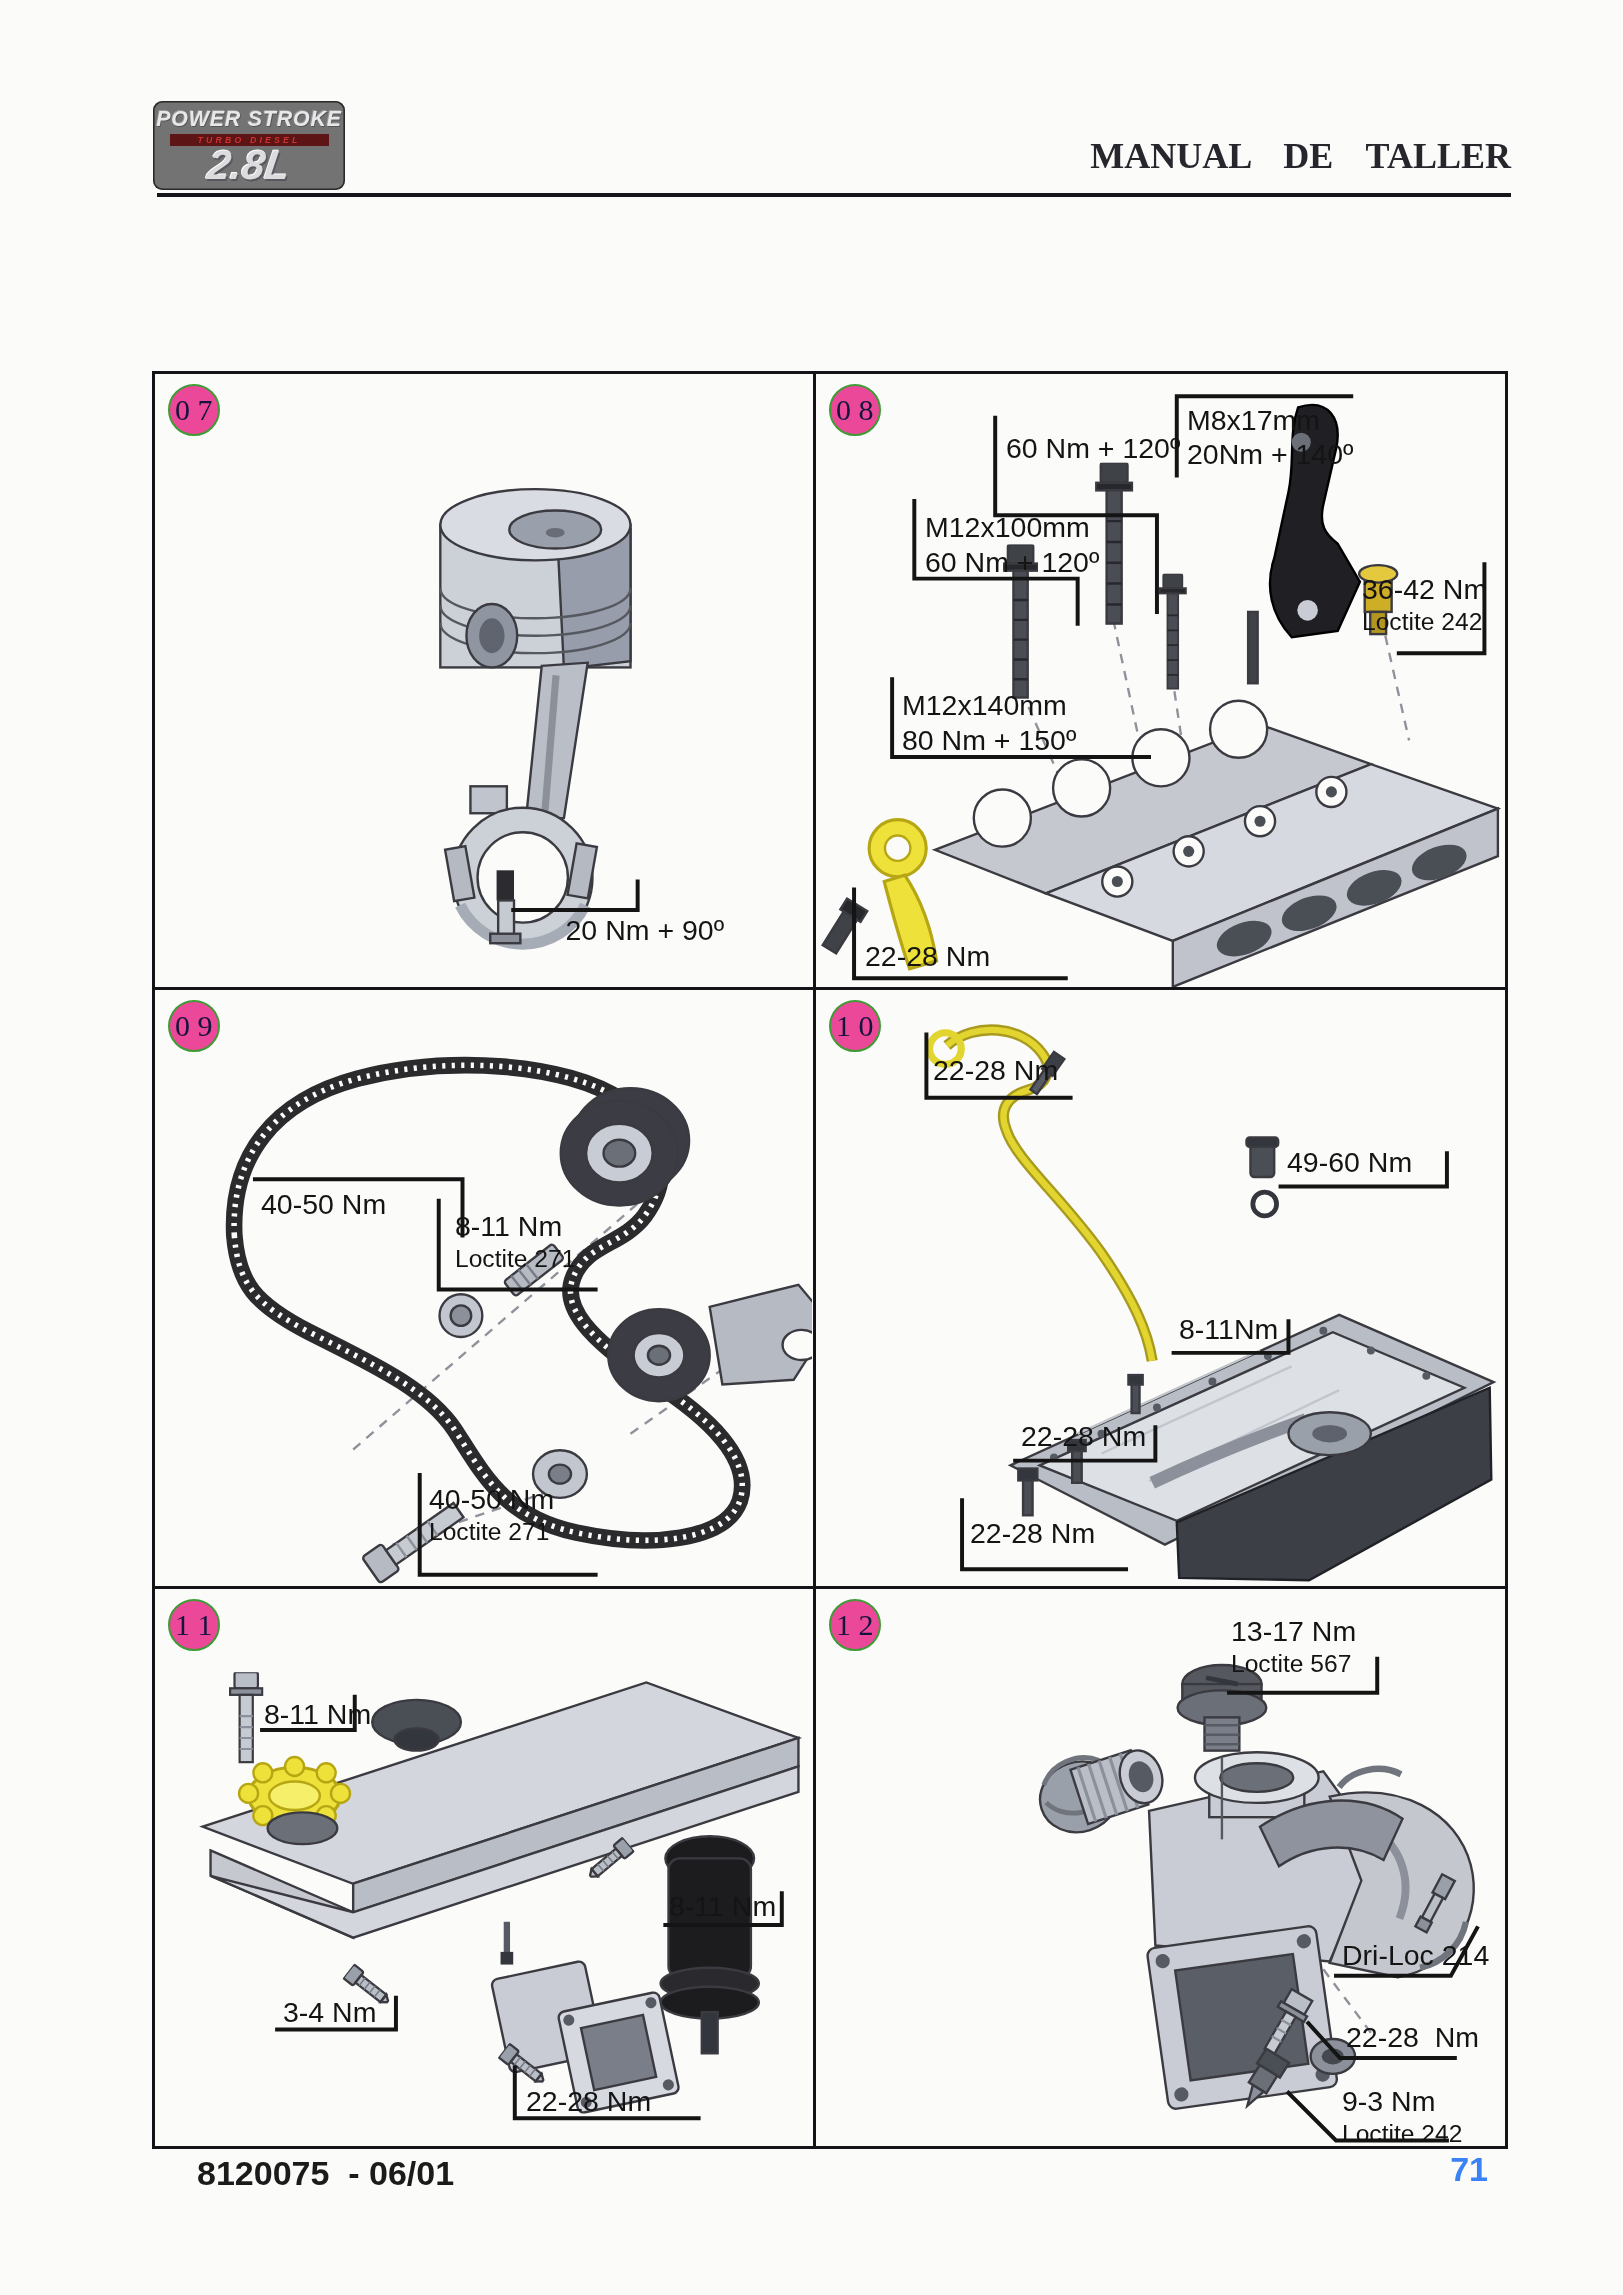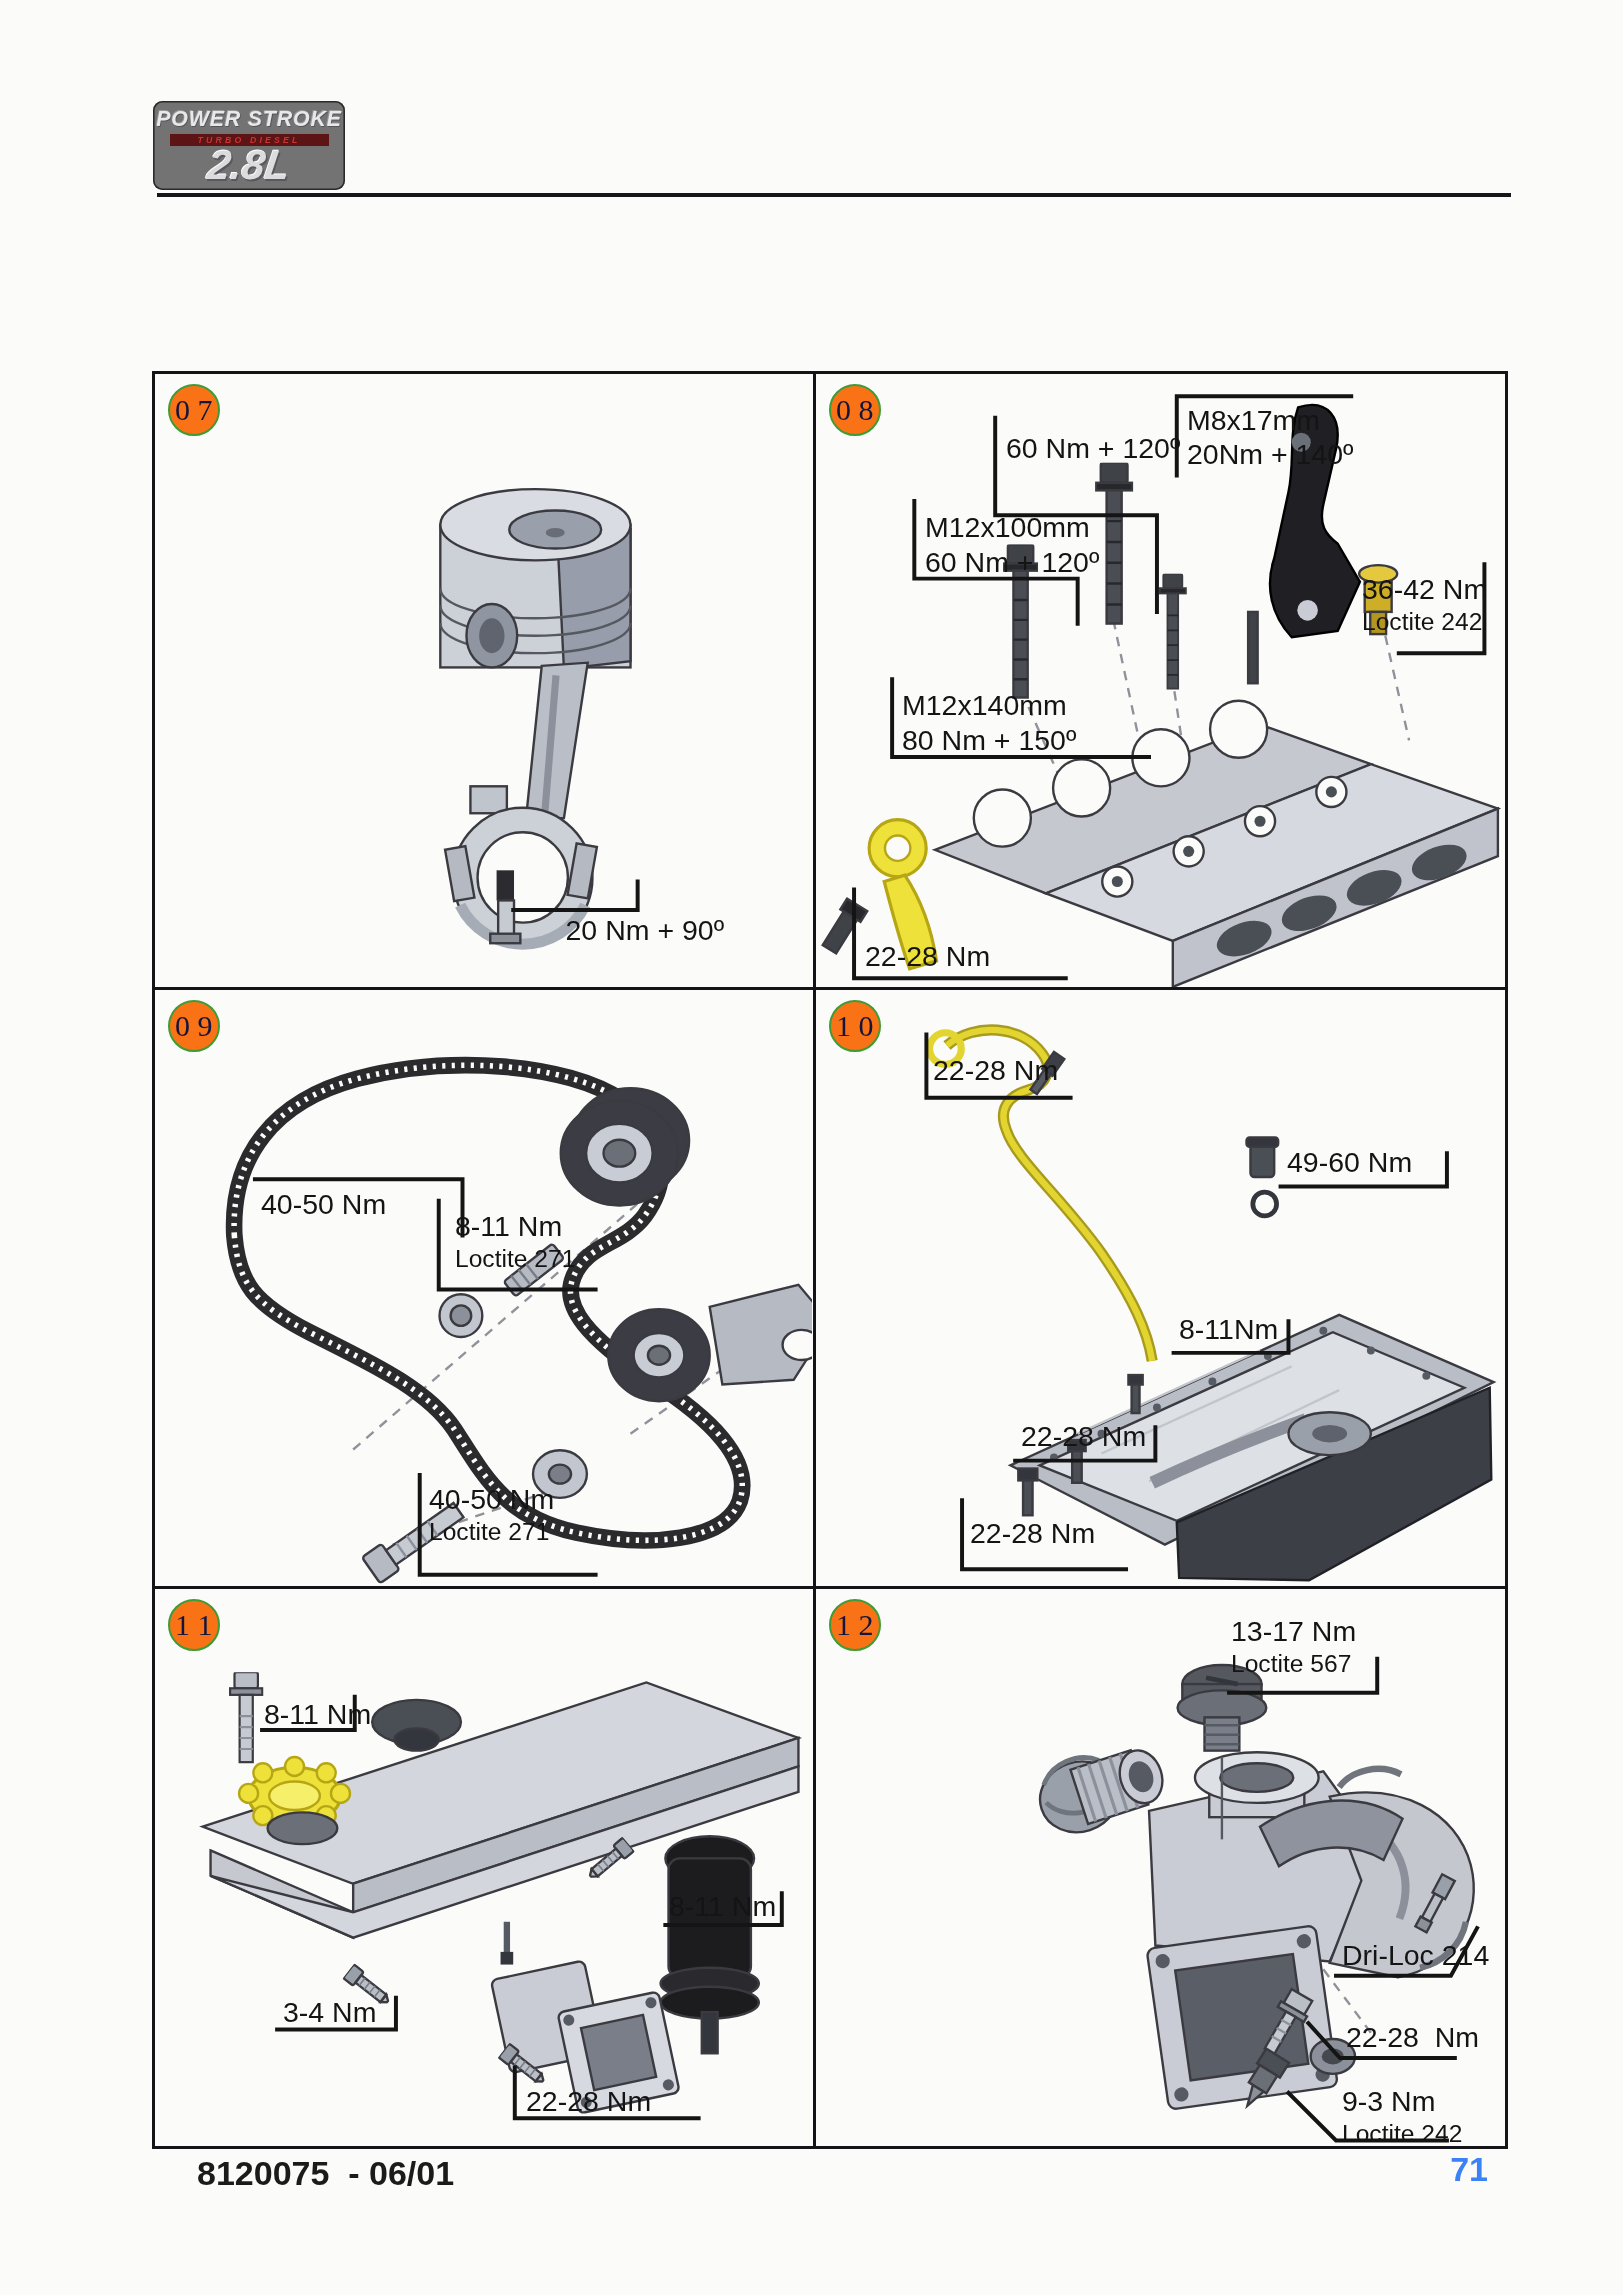--- a/index.html
+++ b/index.html
@@ -39,21 +39,21 @@
     font-weight:bold;font-size:39px;color:#2a2a2e;word-spacing:28.5px;letter-spacing:0.8px;white-space:pre;
   }
   
   .grid-frame{position:absolute;left:152px;top:371px;width:1350px;height:1772px;border:3.2px solid #141418;}
   .vdiv{position:absolute;left:813px;top:374px;width:3.2px;height:1772px;background:#141418;}
   .hdiv{position:absolute;left:155px;width:1350px;height:3.2px;background:#141418;}
   .panel{position:absolute;overflow:hidden;}
   .panel svg{position:absolute;left:0;top:0;}
   .badge{
     position:absolute;left:12.7px;top:9.5px;width:48px;height:48px;border-radius:50%;
-    background:#f97316;border:2.4px solid #3e9b35;
+    background:#ec4899;border:2.4px solid #3e9b35;
     display:flex;align-items:center;justify-content:center;
     font-family:"Liberation Serif",serif;font-size:30px;color:#14143c;white-space:pre;
   }
   .lbl{position:absolute;font-size:28.5px;line-height:1.22;color:#141414;white-space:pre;}
   .lbl .l2{font-size:24.6px;display:block;}
   
   .footer-doc{position:absolute;left:163px;top:2154px;font-weight:bold;font-size:34px;white-space:pre;color:#1b1b1b;margin-left:34px;}
   .footer-page{position:absolute;right:136px;top:2150px;font-weight:bold;font-size:34px;color:#3b82f6;}
   .leader{fill:none;stroke:#141414;stroke-width:5;stroke-linecap:square;}
   .thin{fill:none;stroke:#55585e;stroke-width:3;}
@@ -86,20 +86,21 @@
   </defs>
 </svg>
 
 <div id="page">
 
   <div class="logo">
     <span class="brand">POWER STROKE</span>
     <span class="band">TURBO DIESEL</span>
     <span class="disp">2.8L</span>
   </div>
+  <div class="manual-title">MANUAL DE TALLER</div>
   <div class="head-rule"></div>
 
   <div class="grid-frame"></div>
   <div class="vdiv"></div>
   <div class="hdiv" style="top:987px"></div>
   <div class="hdiv" style="top:1586px"></div>
 
   <section class="panel" style="left:155px;top:374px;width:657px;height:613px">
     <svg width="657" height="613" viewBox="0 0 829 773">
 

